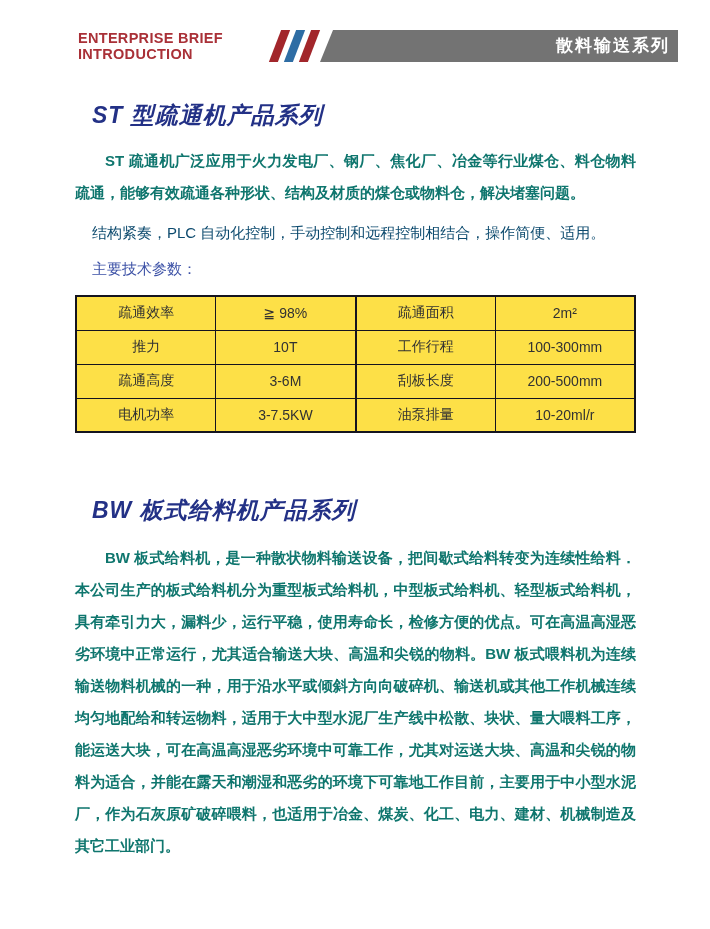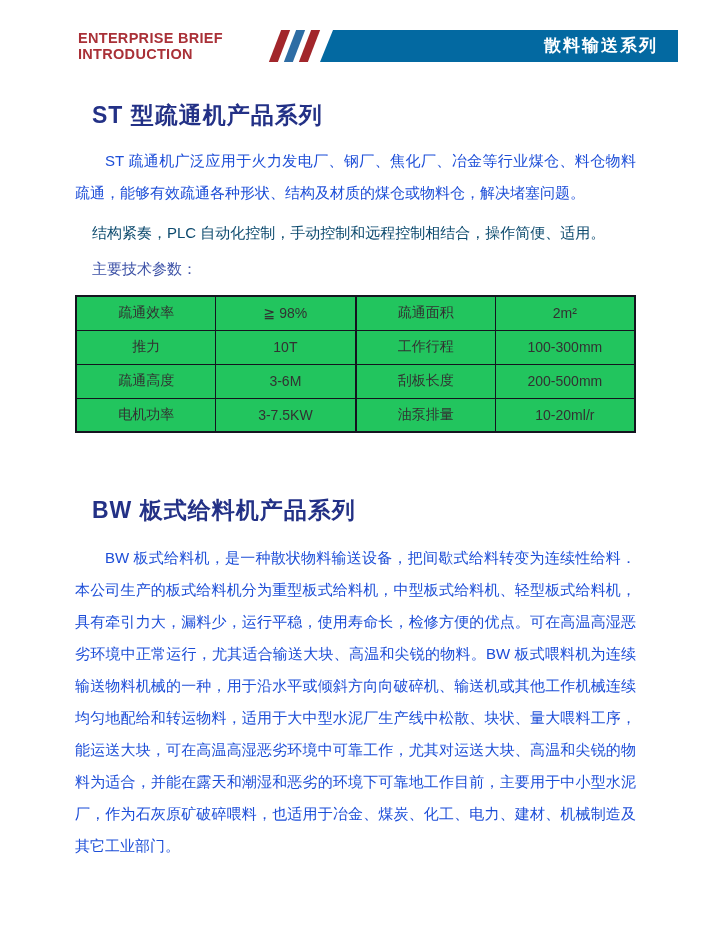--- a/index.html
+++ b/index.html
@@ -39,50 +39,51 @@
     width: 9px;
     transform: skewX(-21deg);
   }
   .stripe.s1 { left: 243px; background: #a2262b; }
   .stripe.s2 { left: 258px; background: #2e6da4; }
   .stripe.s3 { left: 273px; background: #a2262b; }
   .hdr-band {
     position: absolute;
     left: 288px; right: 0; top: 0;
     height: 32px;
-    background: #0369a1;
+    background: #737373;
     clip-path: polygon(13px 0, 100% 0, 100% 100%, 0 100%);
     color: #ffffff;
     font-size: 17px;
     font-weight: 700;
     letter-spacing: 2px;
     text-align: right;
     line-height: 32px;
-    padding-right: 20px;
+    padding-right: 8px;
   }
 
   
   .content { position: absolute; left: 43px; right: 42px; top: 62px; }
 
   .sec-title {
     padding-left: 17px;
     color: #233186;
     font-size: 23px;
     font-weight: 700;
     letter-spacing: 1px;
   }
-  .sec-title.first { margin-top: 38px; }
+  .sec-title.first { margin-top: 38px; font-style: italic; }
 
   .para {
     margin-top: 14px;
-    color: #1d4ed8;
+    color: #0f766e;
     font-size: 15px;
     line-height: 32px;
     text-align: justify;
     text-indent: 2em;
+    font-weight: bold;
   }
 
   .blue-label {
     margin-top: 16px;
     padding-left: 17px;
     color: #3c51a6;
     font-size: 15px;
     font-weight: 500;
     line-height: 20px;
   }
@@ -96,32 +97,32 @@
 
   
   table.params {
     margin-top: 16px;
     width: 100%;
     border-collapse: collapse;
     table-layout: fixed;
   }
   table.params td {
     height: 34px;
-    background: #22c55e;
+    background: #fde047;
     border: 1.5px solid #14141f;
     text-align: center;
     vertical-align: middle;
     color: #323232;
     font-size: 14px;
   }
   table.params { border: 2px solid #14141f; }
   table.params td:nth-child(2) { border-right-width: 2.5px; }
 
   
-  .sec-title.second { margin-top: 62px; }
+  .sec-title.second { margin-top: 62px; font-style: italic; }
   .para.long { margin-top: 16px; }
 </style>
 </head>
 <body>
 
 <div class="page">
 
   <div class="header">
     <div class="hdr-left">
       <div>ENTERPRISE BRIEF</div>

